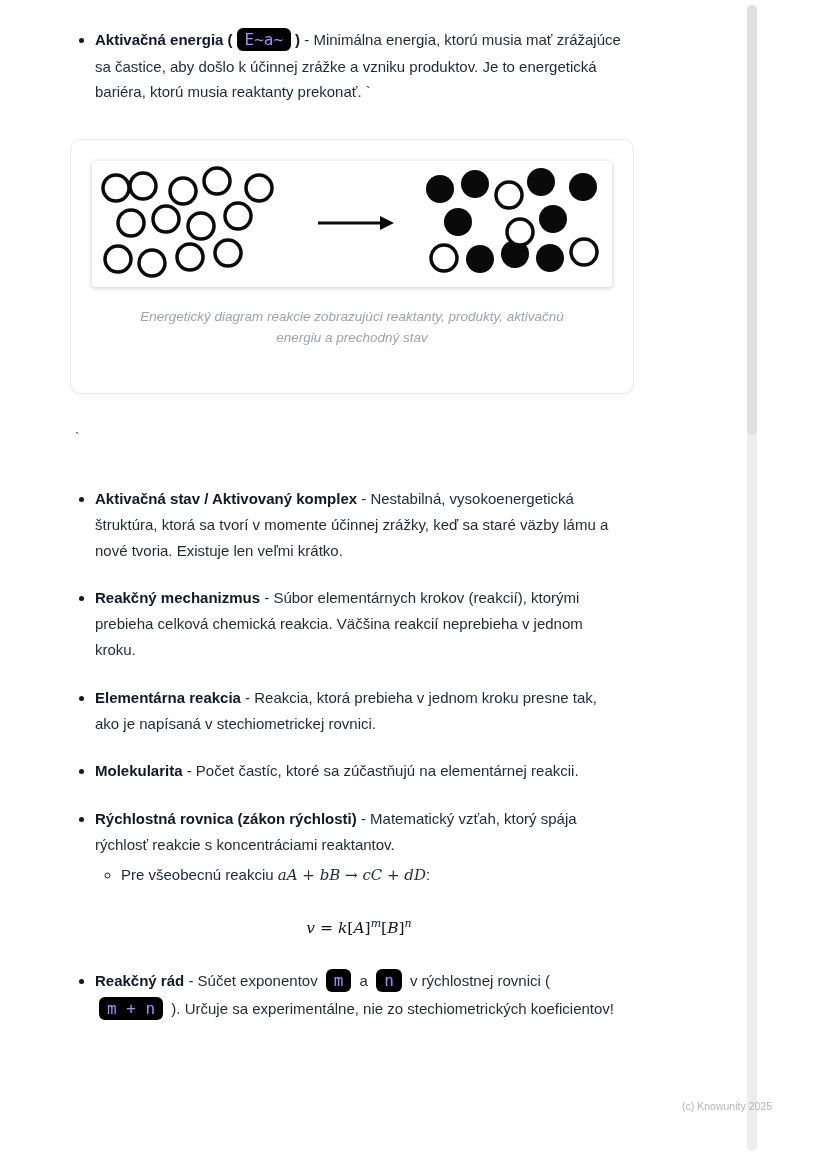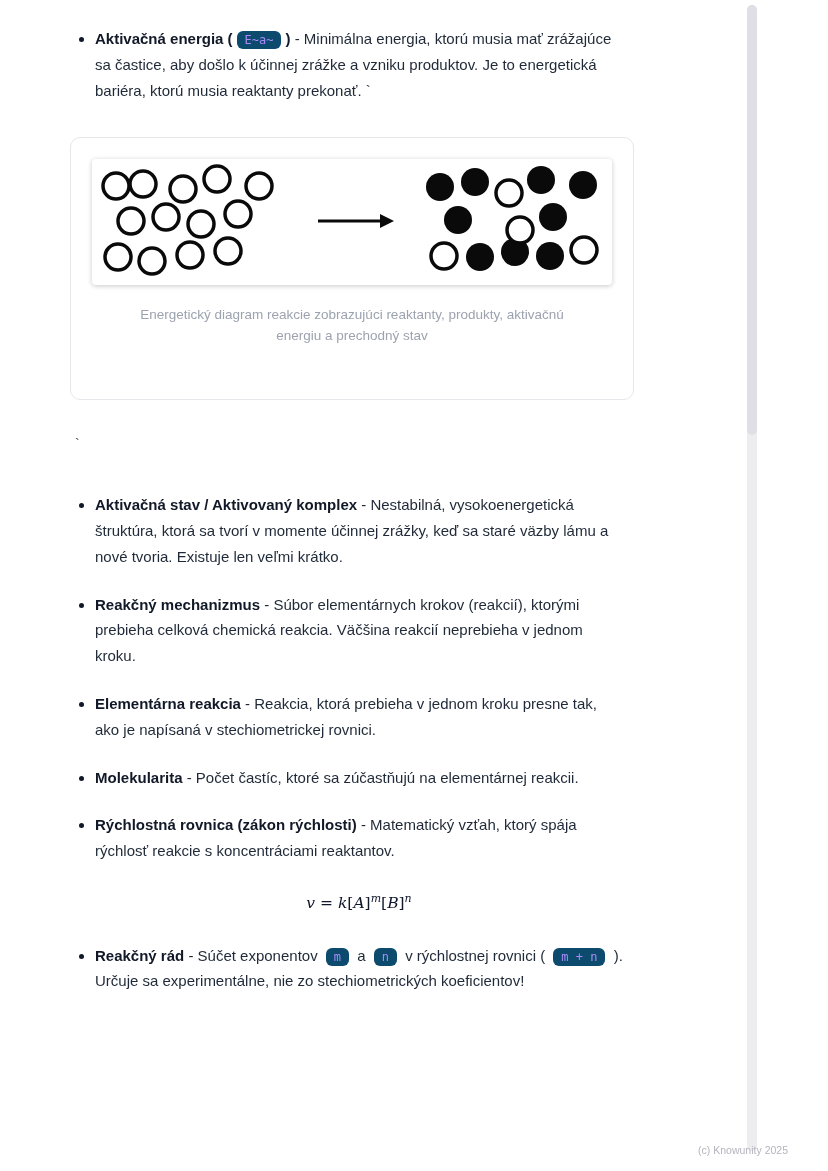--- a/index.html
+++ b/index.html
@@ -24,24 +24,24 @@
   }
   ul.deflist > li { margin-bottom: 22px; }
   ul.deflist > li::marker { color: #111827; font-size: 15px; }
   ul.sublist {
     margin: 4px 0 0 0; padding: 0 0 0 26px;
     list-style: circle;
   }
   ul.sublist > li { margin-bottom: 4px; }
   .b { font-weight: 700; color: #111827; margin-top: 22px; }
   code.badge {
-    background: #0c4a6e;
+    background: #000000;
     color: #a78bfa;
     font-family: "DejaVu Sans Mono", monospace;
-    font-size: 12px;
+    font-size: 16px;
     padding: 2px 8px;
     border-radius: 6px;
     margin: 8px 4px;
     white-space: pre;
     box-decoration-break: clone;
     -webkit-box-decoration-break: clone;
   }
   figure.card {
     margin: 34px 0 0 -5px;
     width: 520px;
@@ -52,23 +52,24 @@
   }
   .fig-img {
     background: #ffffff;
     border-radius: 4px;
     box-shadow: 0 1px 5px rgba(0,0,0,0.22);
     width: 520px;
     height: 126px;
     overflow: hidden;
   }
   figcaption.caption {
-    margin: 20px auto 8px auto;
+    margin: 20px auto 0 auto;
     width: 470px;
     text-align: center;
+    font-style: italic;
     color: #9ca3af;
     font-size: 13.5px;
     line-height: 1.55;
   }
   .stray {
     margin: 32px 0 42px 0;
     color: #374151;
     font-size: 14px;
     height: 18px;
   }
@@ -91,24 +92,23 @@
   }
   .scrollbar-thumb {
     position: absolute;
     top: 0; left: 0;
     width: 10px; height: 430px;
     border-radius: 6px;
     background: #dfdfe5;
   }
   .footer {
     position: absolute;
-    top: 1100px; right: 40px;
+    top: 1100px; right: 56px;
     font-size: 10.5px;
     color: #b4b4bd;
-    margin-top: 44px;
   }
 </style>
 </head>
 <body>
 
 <div class="content">
 
   <ul class="deflist">
     <li>
       <span class="b">Aktivačná energia (</span><code class="badge">E~a~</code><span class="b">)</span><span> - Minimálna energia, ktorú musia mať zrážajúce sa častice, aby došlo k účinnej zrážke a vzniku produktov. Je to energetická bariéra, ktorú musia reaktanty prekonať. `</span>
@@ -178,20 +178,25 @@
     <li>
       <span class="b">Elementárna reakcia</span><span> - Reakcia, ktorá prebieha v jednom kroku presne tak, ako je napísaná v stechiometrickej rovnici.</span>
     </li>
 
     <li>
       <span class="b">Molekularita</span><span> - Počet častíc, ktoré sa zúčastňujú na elementárnej reakcii.</span>
     </li>
 
     <li>
       <span class="b">Rýchlostná rovnica (zákon rýchlosti)</span><span> - Matematický vzťah, ktorý spája rýchlosť reakcie s koncentráciami reaktantov.</span>
+      <ul class="sublist">
+        <li>
+          <span>Pre všeobecnú reakciu </span><span class="math">aA + bB → cC + dD</span><span>:</span>
+        </li>
+      </ul>
 
       <div class="formula">
         <span class="mi">v</span><span class="mo"> = </span><span class="mi">k</span><span class="mo">[</span><span class="mi">A</span><span class="mo">]</span><sup class="mi">m</sup><span class="mo">[</span><span class="mi">B</span><span class="mo">]</span><sup class="mi">n</sup>
       </div>
 
     </li>
 
     <li>
       <span class="b">Reakčný rád</span><span> - Súčet exponentov </span><code class="badge">m</code><span> a </span><code class="badge">n</code><span> v rýchlostnej rovnici ( </span><code class="badge">m + n</code><span> ). Určuje sa experimentálne, nie zo stechiometrických koeficientov!</span>
     </li>

